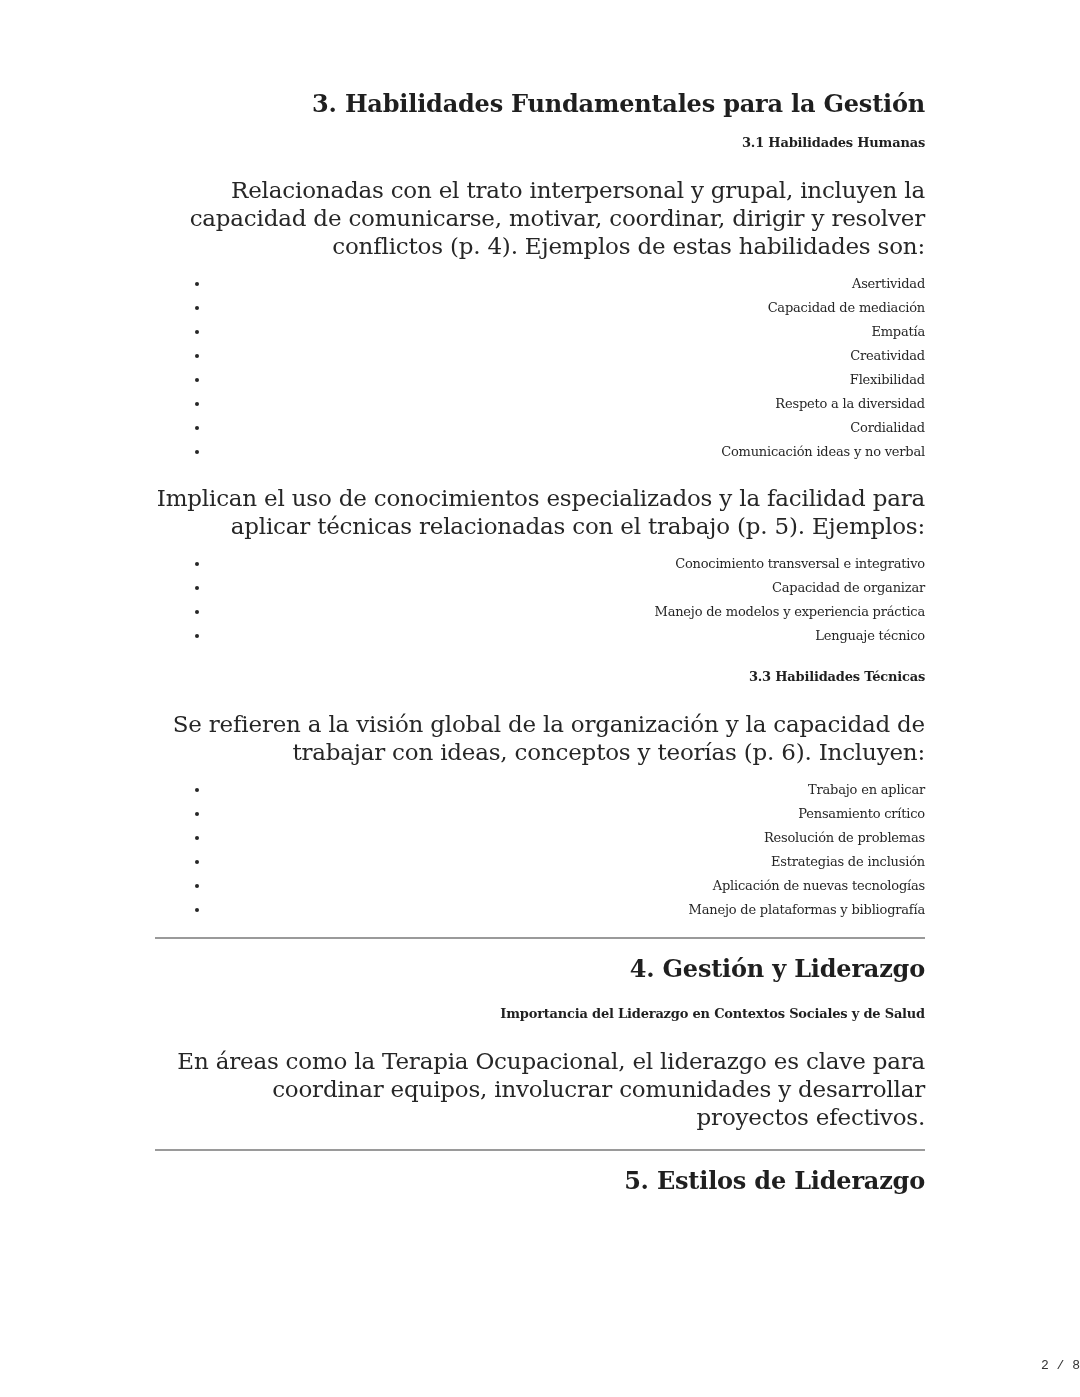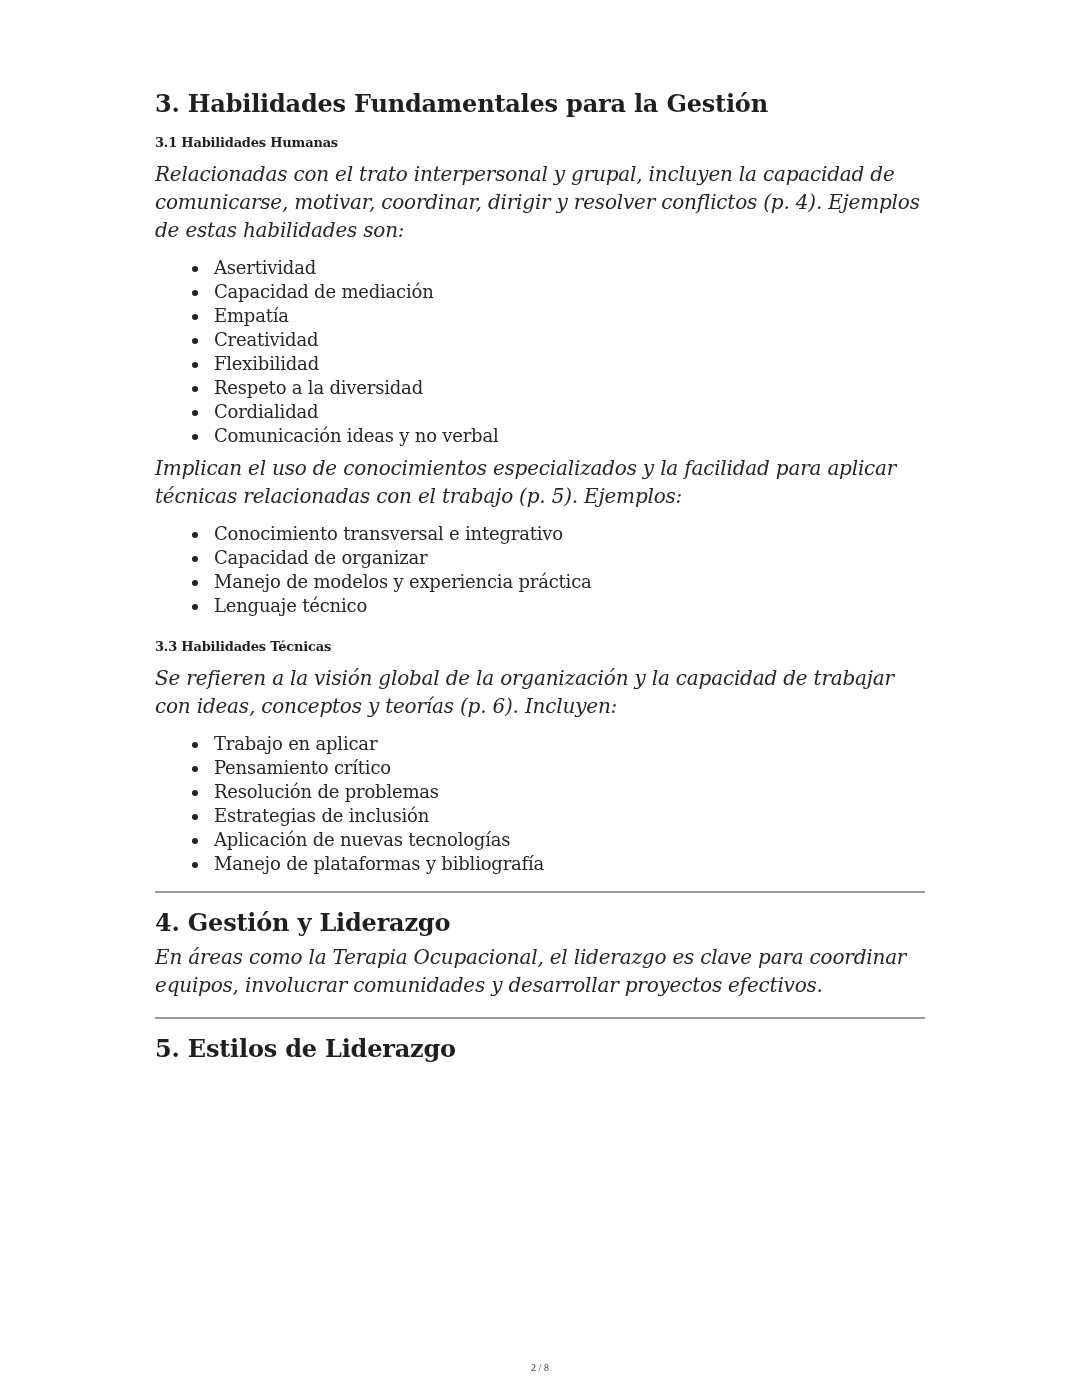--- a/index.html
+++ b/index.html
@@ -1,15 +1,15 @@
 <!DOCTYPE html>
 <html lang="es"><head>
 <meta charset="utf-8">
 <style>
-  * { margin: 0; padding: 0; box-sizing: border-box; }
+  * { margin: 0; padding: 0; box-sizing: border-box; text-align: right; }
 
   html, body {
     background: #ffffff;
   }
 
   body {
     width: 1080px;
     height: 1397px;
     position: relative;
     font-family: "DejaVu Serif", "Liberation Serif", serif;
@@ -34,59 +34,58 @@
   h3.doc-h3 {
     font-size: 13px;
     line-height: 26px;
     font-weight: bold;
     color: #1f1f1f;
     margin-top: 16px;
     letter-spacing: -0.2px;
   }
 
   p.doc-p {
-    font-size: 20px;
+    font-size: 23px;
     line-height: 28px;
-    margin-top: 4px;
+    margin-top: 20px;
     letter-spacing: -0.2px;
-    font-style: italic;
   }
 
   ul.doc-list {
     margin-top: 12px;
     margin-bottom: 6px;
     padding-left: 55px;
     list-style: disc outside;
   }
 
   ul.doc-list li {
-    font-size: 18px;
+    font-size: 13px;
     line-height: 24px;
     padding-left: 4px;
     letter-spacing: -0.2px;
   }
 
   hr.divider {
     border: none;
     border-top: 2px solid #9a9a9a;
     margin-top: 15px;
     margin-bottom: 14px;
   }
 
   .mt-sec { margin-top: 14px; }
   .mt-para-after-h2 { margin-top: 8px; }
 
   footer.page-footer {
     position: absolute;
     bottom: 24px;
     left: 0;
     width: 100%;
-    text-align: center;
-    font-family: Liberation Serif, serif;
-    font-size: 10px;
+    text-align: right;
+    font-family: Liberation Mono, monospace;
+    font-size: 13px;
     color: #333333;
   }
 </style>
 </head>
 <body>
 
 <div class="page">
 
   <section>
     <h2 class="doc-h2">3. Habilidades Fundamentales para la Gestión</h2>
@@ -129,20 +128,21 @@
       </ul>
     </div>
   </section>
 
   <hr class="divider">
 
   <section class="mt-sec">
     <h2 class="doc-h2">4. Gestión y Liderazgo</h2>
 
     <div>
+      <h3 class="doc-h3">Importancia del Liderazgo en Contextos Sociales y de Salud</h3>
       <p class="doc-p">En áreas como la Terapia Ocupacional, el liderazgo es clave para coordinar equipos, involucrar comunidades y desarrollar proyectos efectivos.</p>
     </div>
   </section>
 
   <hr class="divider" style="margin-top:18px">
 
   <section class="mt-sec">
     <h2 class="doc-h2">5. Estilos de Liderazgo</h2>
   </section>
 

